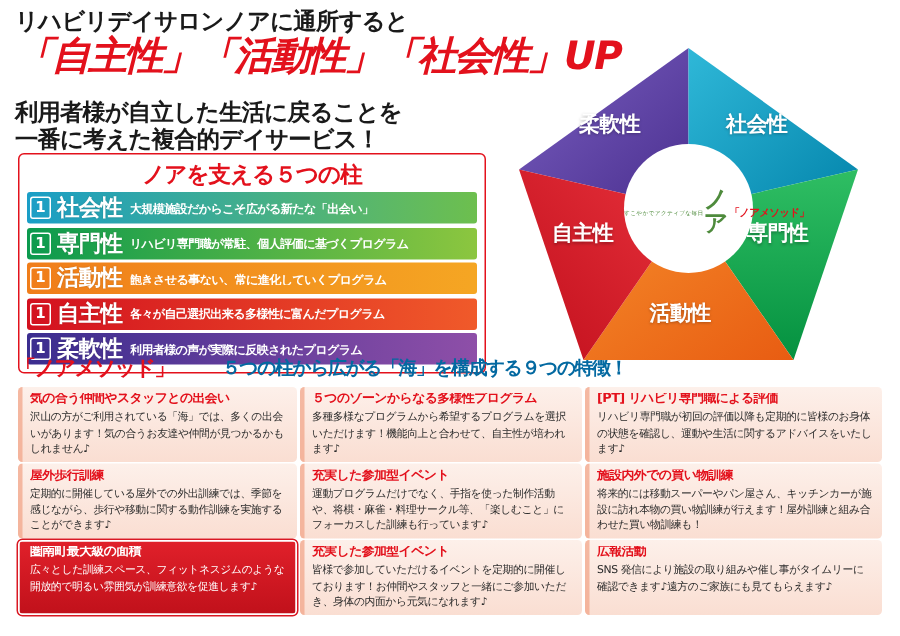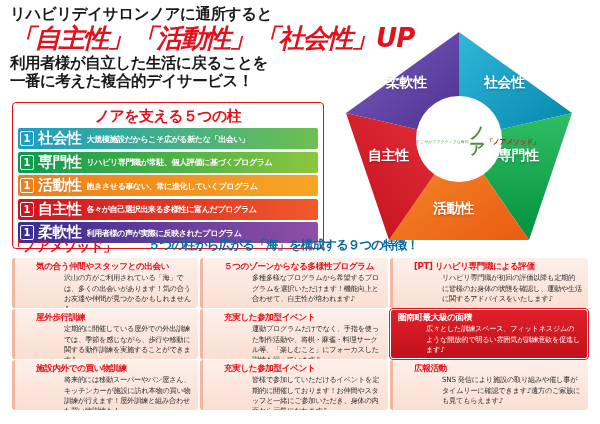--- a/index.html
+++ b/index.html
@@ -41,21 +41,21 @@
   .hdr-line2 .up { color: #e3111c; letter-spacing: -1px; }
 
   .hdr-line3, .hdr-line4 {
     font-size: 15.5px;
     font-weight: bold;
     color: #1a1a1a;
     letter-spacing: -0.5px;
     line-height: 1.16;
     white-space: nowrap;
   }
-  .hdr-line3 { margin-top: 2px; }
+  .hdr-line3 { margin-top: 14px; }
 
   
   .pillars {
     position: absolute;
     left: 12px;
     top: 102px;
     width: 312px;
     border: 1.6px solid #e3111c;
     border-radius: 4px;
     padding: 4px 5px 5px 5px;
@@ -157,21 +157,21 @@
     display: grid;
     grid-template-columns: 186px 188px 198px;
     grid-auto-rows: 50px;
     gap: 1px 2px;
   }
 
   .feat {
     position: relative;
     background: linear-gradient(180deg, #fdf0ea 0%, #faded2 100%);
     border-radius: 3px;
-    padding: 4px 6px 3px 24px;
+    padding: 4px 6px 3px 8px;
     overflow: hidden;
   }
   .feat::before {
     content: "";
     position: absolute;
     left: 0; top: 0; bottom: 0;
     width: 3px;
     background: #f2a68a;
     opacity: .75;
   }
@@ -185,21 +185,20 @@
     margin-bottom: 2px;
     white-space: nowrap;
     overflow: hidden;
   }
 
   .feat-body {
     font-size: 7.2px;
     color: #2b2b2b;
     letter-spacing: -0.25px;
     line-height: 1.42;
-    margin-left: 28px;
   }
 
   
   .feat.highlight {
     background: linear-gradient(180deg, #e0202a 0%, #c1111b 100%);
     border: 1.4px solid #ffffff;
     outline: 1.4px solid #d91822;
     padding: 3px 6px 3px 7px;
   }
   .feat.highlight::before { display: none; }
@@ -333,27 +332,27 @@
         <div class="feat-body">リハビリ専門職が初回の評価以降も定期的に皆様のお身体の状態を確認し、運動や生活に関するアドバイスをいたします♪</div>
       </div>
       <div class="feat">
         <div class="feat-title">屋外歩行訓練</div>
         <div class="feat-body">定期的に開催している屋外での外出訓練では、季節を感じながら、歩行や移動に関する動作訓練を実施することができます♪</div>
       </div>
       <div class="feat">
         <div class="feat-title">充実した参加型イベント</div>
         <div class="feat-body">運動プログラムだけでなく、手指を使った制作活動や、将棋・麻雀・料理サークル等、「楽しむこと」にフォーカスした訓練も行っています♪</div>
       </div>
+      <div class="feat">
+        <div class="feat-title">施設内外での買い物訓練</div>
+        <div class="feat-body">将来的には移動スーパーやパン屋さん、キッチンカーが施設に訪れ本物の買い物訓練が行えます！屋外訓練と組み合わせた買い物訓練も！</div>
+      </div>
       <div class="feat highlight">
         <div class="feat-title">圏南町最大級の面積</div>
         <div class="feat-body">広々とした訓練スペース、フィットネスジムのような開放的で明るい雰囲気が訓練意欲を促進します♪</div>
-      </div>
-      <div class="feat">
-        <div class="feat-title">施設内外での買い物訓練</div>
-        <div class="feat-body">将来的には移動スーパーやパン屋さん、キッチンカーが施設に訪れ本物の買い物訓練が行えます！屋外訓練と組み合わせた買い物訓練も！</div>
       </div>
       <div class="feat">
         <div class="feat-title">充実した参加型イベント</div>
         <div class="feat-body">皆様で参加していただけるイベントを定期的に開催しております！お仲間やスタッフと一緒にご参加いただき、身体の内面から元気になれます♪</div>
       </div>
       <div class="feat">
         <div class="feat-title">広報活動</div>
         <div class="feat-body">SNS 発信により施設の取り組みや催し事がタイムリーに確認できます♪遠方のご家族にも見てもらえます♪</div>
       </div>
     </div>

